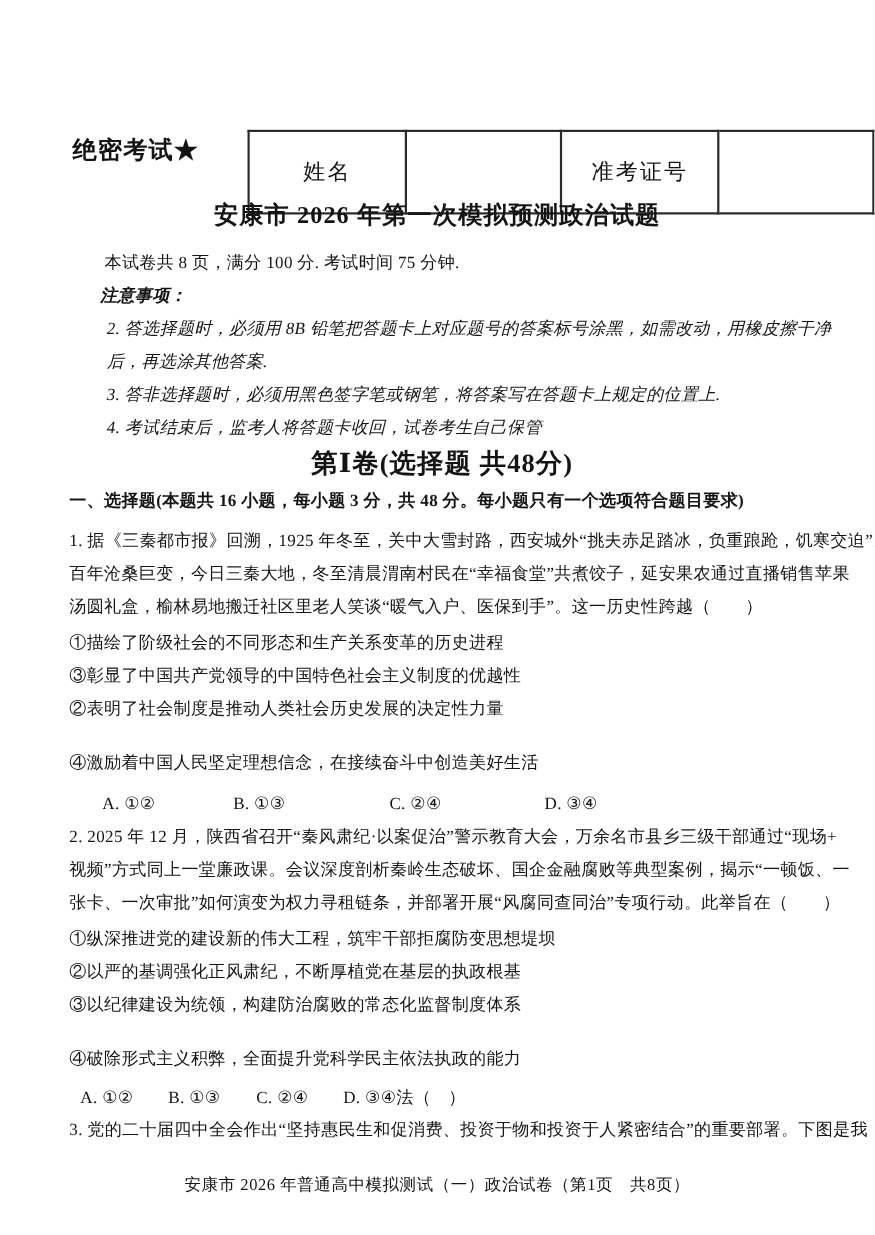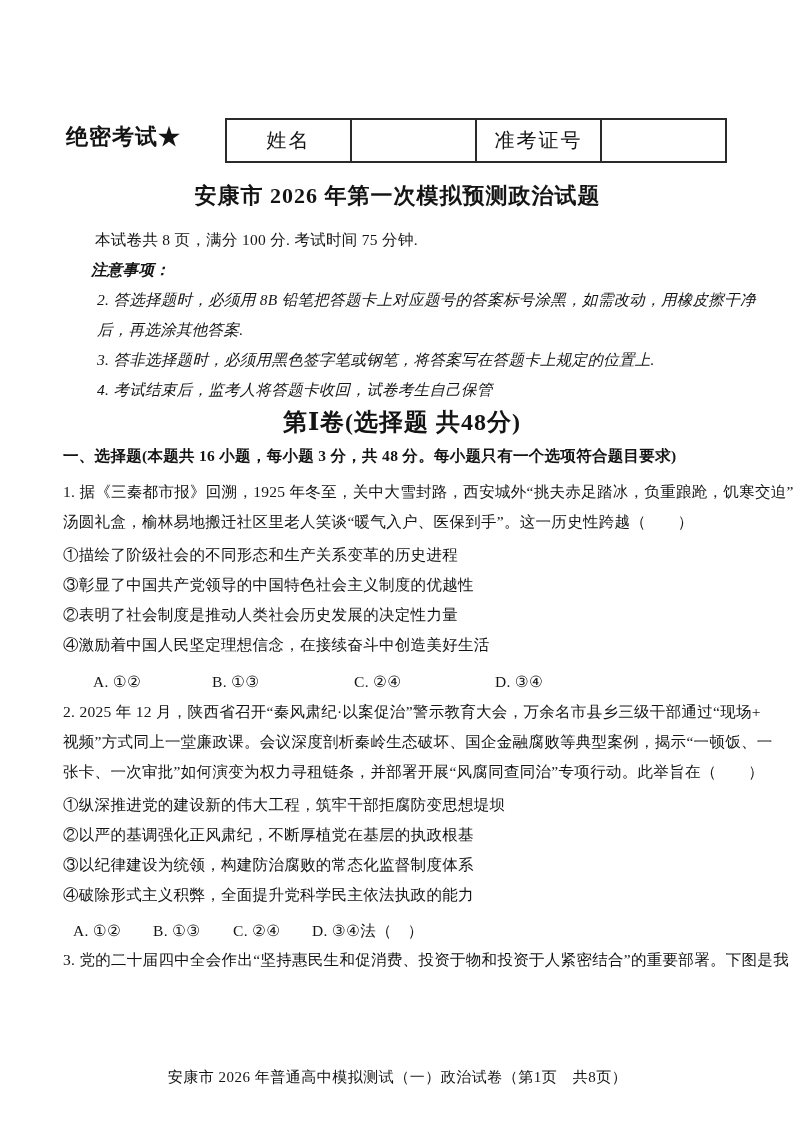--- a/index.html
+++ b/index.html
@@ -4,40 +4,40 @@
 <style>
   html,body{margin:0;padding:0;background:#ffffff;}
   body{width:795px;height:1123px;position:relative;overflow:hidden;
        font-family:"Liberation Serif","DejaVu Serif",serif;color:#141414;}
   .page{position:absolute;left:0;top:0;width:795px;height:918px;background:#fff;}
 
   
   .secret{position:absolute;left:66px;top:122px;font-size:22px;font-weight:bold;
           letter-spacing:1px;white-space:nowrap;}
   .info-table{position:absolute;left:225px;top:118px;border-collapse:collapse;}
-  .info-table td{border:2px solid #2a2a2a;height:41px;padding:0;text-align:center;
+  .info-table td{border:2px solid #2a2a2a;height:41px;padding:16px;text-align:center;
                  font-size:20px;letter-spacing:2px;margin-left:20px;}
   .cell-label{width:123px;}
   .cell-blank{width:123px;}
 
   .title{position:absolute;left:0;top:181px;width:795px;text-align:center;
          font-size:22px;font-weight:bold;letter-spacing:1px;white-space:nowrap;}
 
   
   .content{position:absolute;left:63px;top:225px;width:678px;font-size:15.5px;
            letter-spacing:0.3px;}
   .line{height:30px;line-height:30px;white-space:nowrap;}
   .indent{padding-left:32px;}
   .notes-title{padding-left:28px;font-weight:bold;font-style:italic;}
   .note{padding-left:34px;font-style:italic;}
   .part-heading{height:34px;line-height:34px;text-align:center;font-size:24px;
                 font-weight:bold;letter-spacing:1px;}
   .directions{height:38px;line-height:34px;font-weight:bold;}
   .q-end{height:33px;}
-  .stmt-last{height:37px;}
+  .stmt-last{height:37px;margin-top:19px;}
   .opts{display:flex;align-items:center;}
   .opts-wide{padding-left:30px;height:30px;}
   .opts-wide .op{display:inline-block;}
   .opts-wide .op1{width:119px;}
   .opts-wide .op2{width:142px;}
   .opts-wide .op3{width:141px;}
   .opts-tight{padding-left:10px;height:28px;}
   .opts-tight .op{display:inline-block;}
   .opts-tight .op1,.opts-tight .op2{width:80px;}
   .opts-tight .op3{width:79px;}
@@ -74,20 +74,21 @@
     <div class="line note">2. 答选择题时，必须用 8B 铅笔把答题卡上对应题号的答案标号涂黑，如需改动，用橡皮擦干净</div>
     <div class="line note">后，再选涂其他答案.</div>
     <div class="line note">3. 答非选择题时，必须用黑色签字笔或钢笔，将答案写在答题卡上规定的位置上.</div>
     <div class="line note">4. 考试结束后，监考人将答题卡收回，试卷考生自己保管</div>
 
     <div class="part-heading">第Ⅰ卷(选择题 共48分)</div>
 
     <div class="line directions">一、选择题(本题共 16 小题，每小题 3 分，共 48 分。每小题只有一个选项符合题目要求)</div>
 
     <div class="line">1. 据《三秦都市报》回溯，1925 年冬至，关中大雪封路，西安城外“挑夫赤足踏冰，负重踉跄，饥寒交迫”。</div>
+    <div class="line">百年沧桑巨变，今日三秦大地，冬至清晨渭南村民在“幸福食堂”共煮饺子，延安果农通过直播销售苹果</div>
     <div class="line q-end">汤圆礼盒，榆林易地搬迁社区里老人笑谈“暖气入户、医保到手”。这一历史性跨越（　　）</div>
 
     <div class="line">①描绘了阶级社会的不同形态和生产关系变革的历史进程</div>
     <div class="line">③彰显了中国共产党领导的中国特色社会主义制度的优越性</div>
     <div class="line">②表明了社会制度是推动人类社会历史发展的决定性力量</div>
     <div class="line stmt-last">④激励着中国人民坚定理想信念，在接续奋斗中创造美好生活</div>
 
     <div class="line opts opts-wide">
       <span class="op op1">A. ①②</span>
       <span class="op op2">B. ①③</span>

